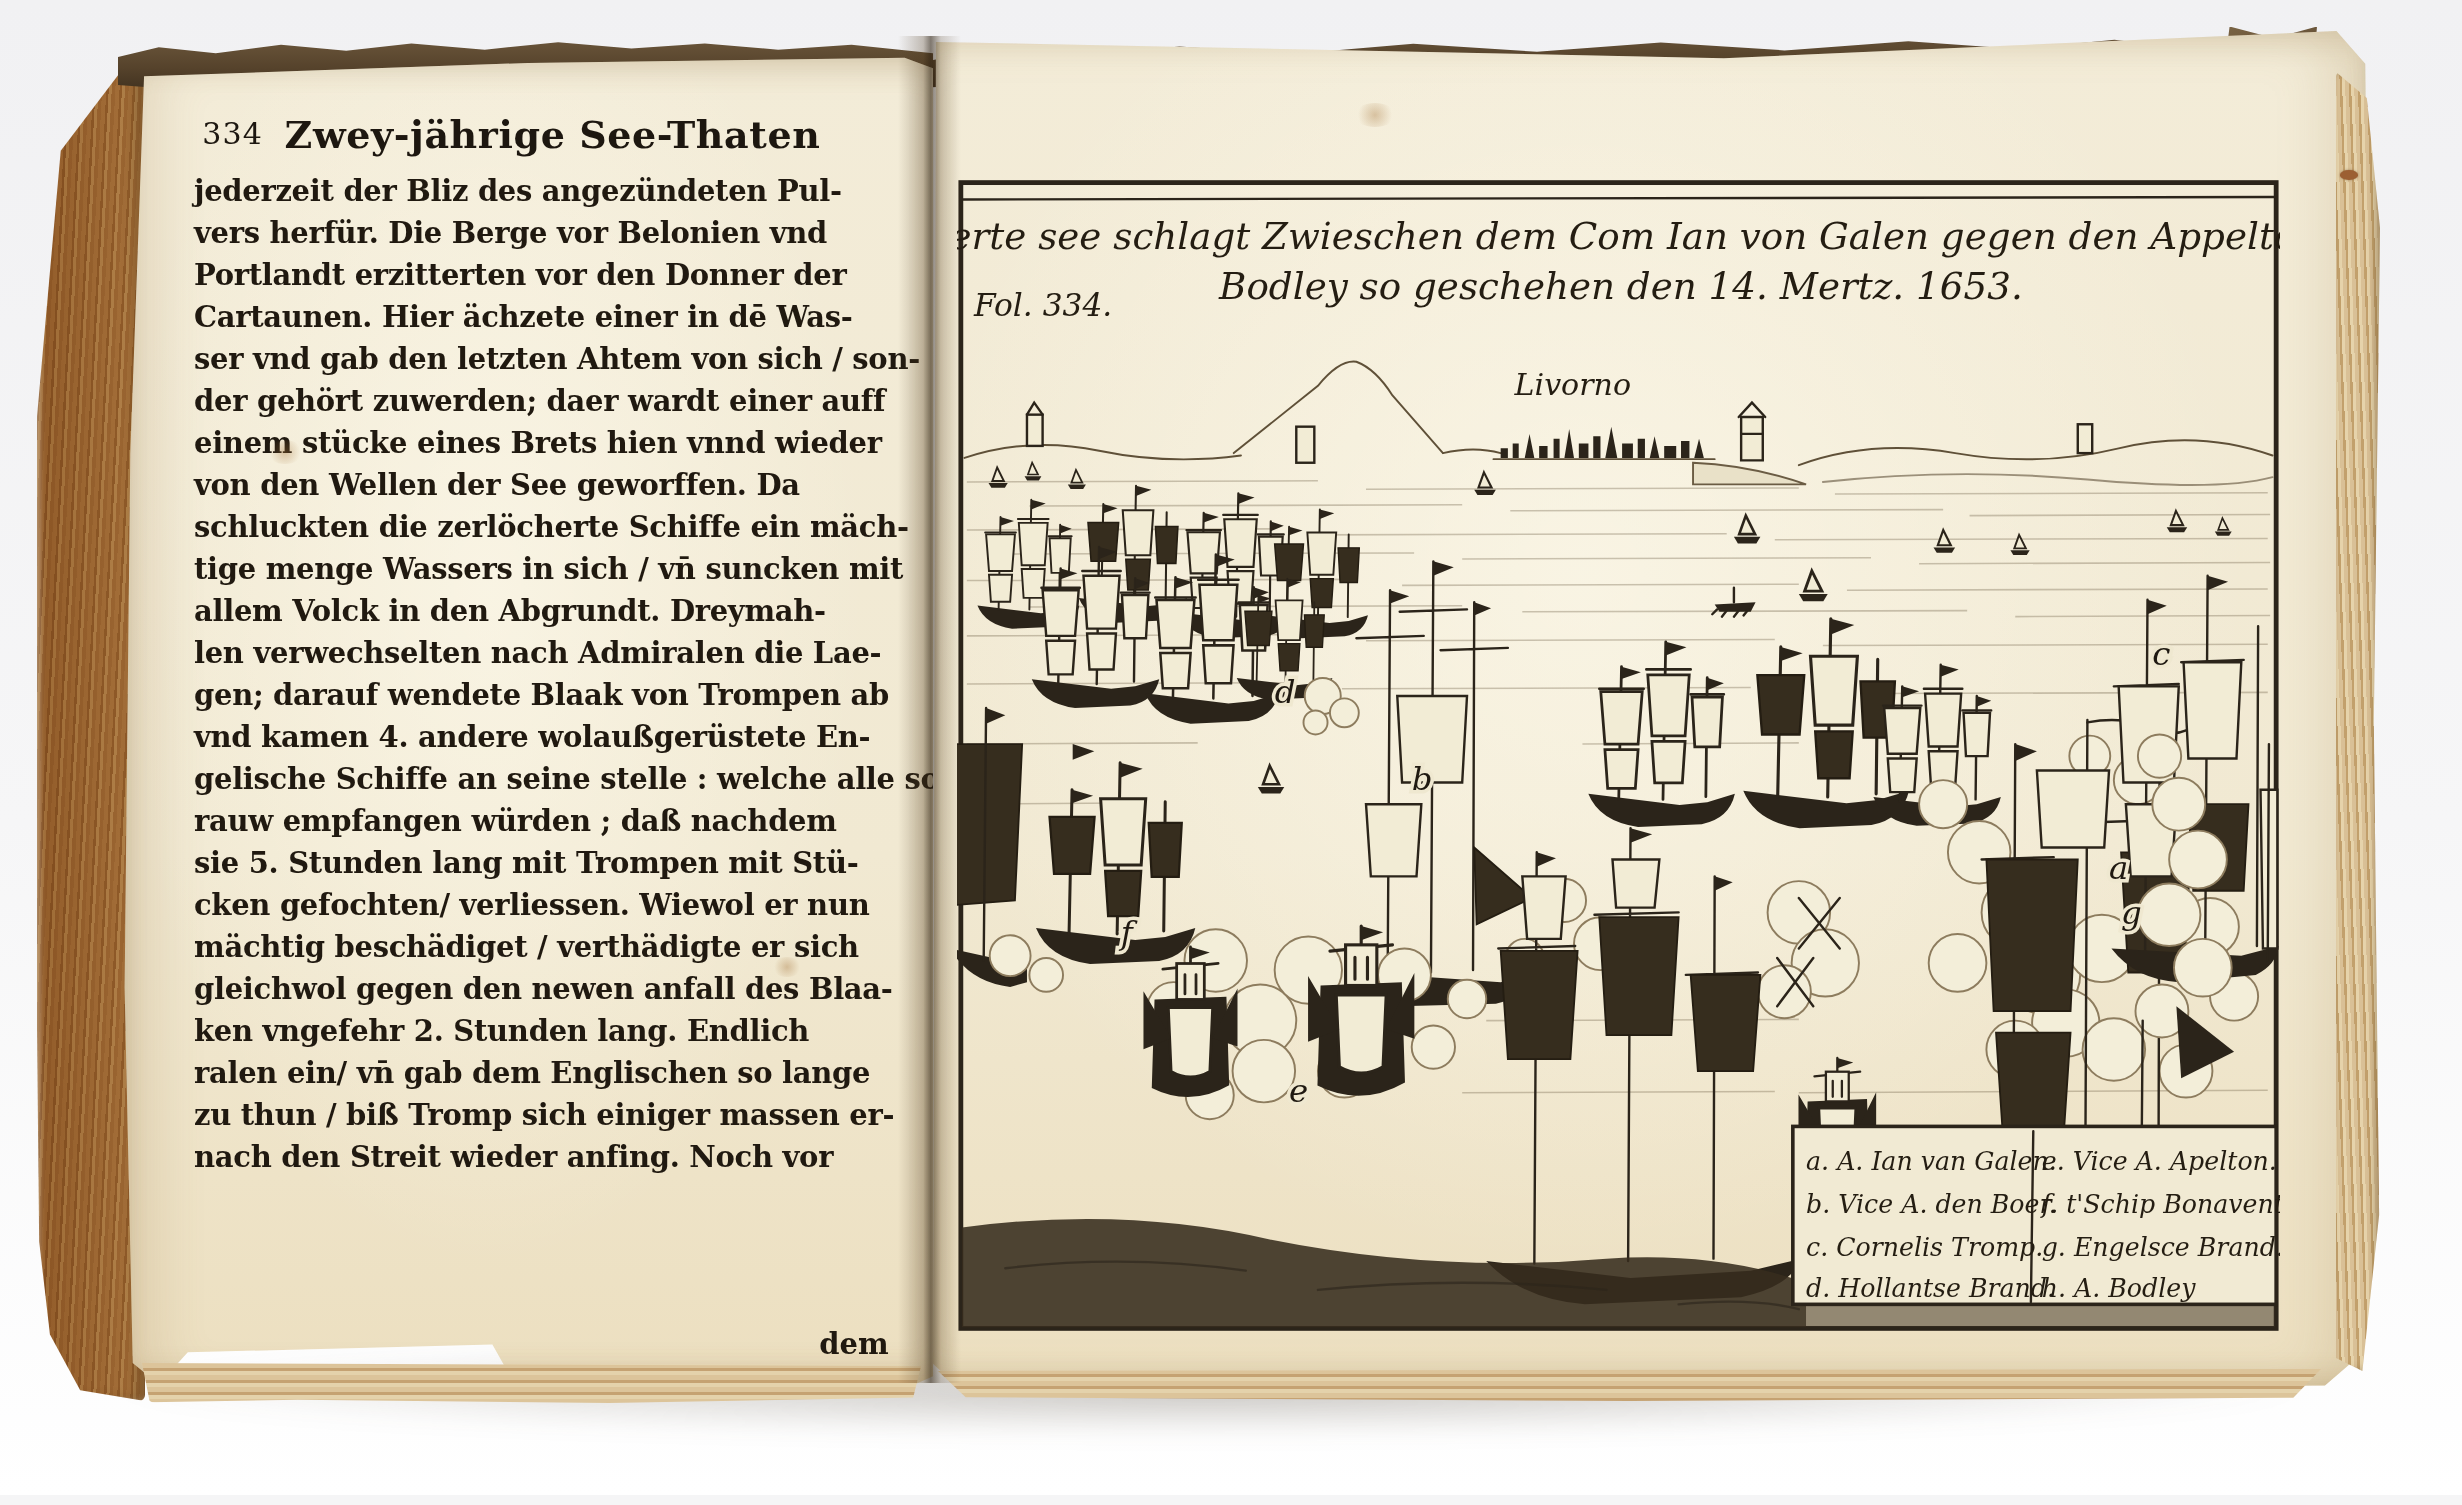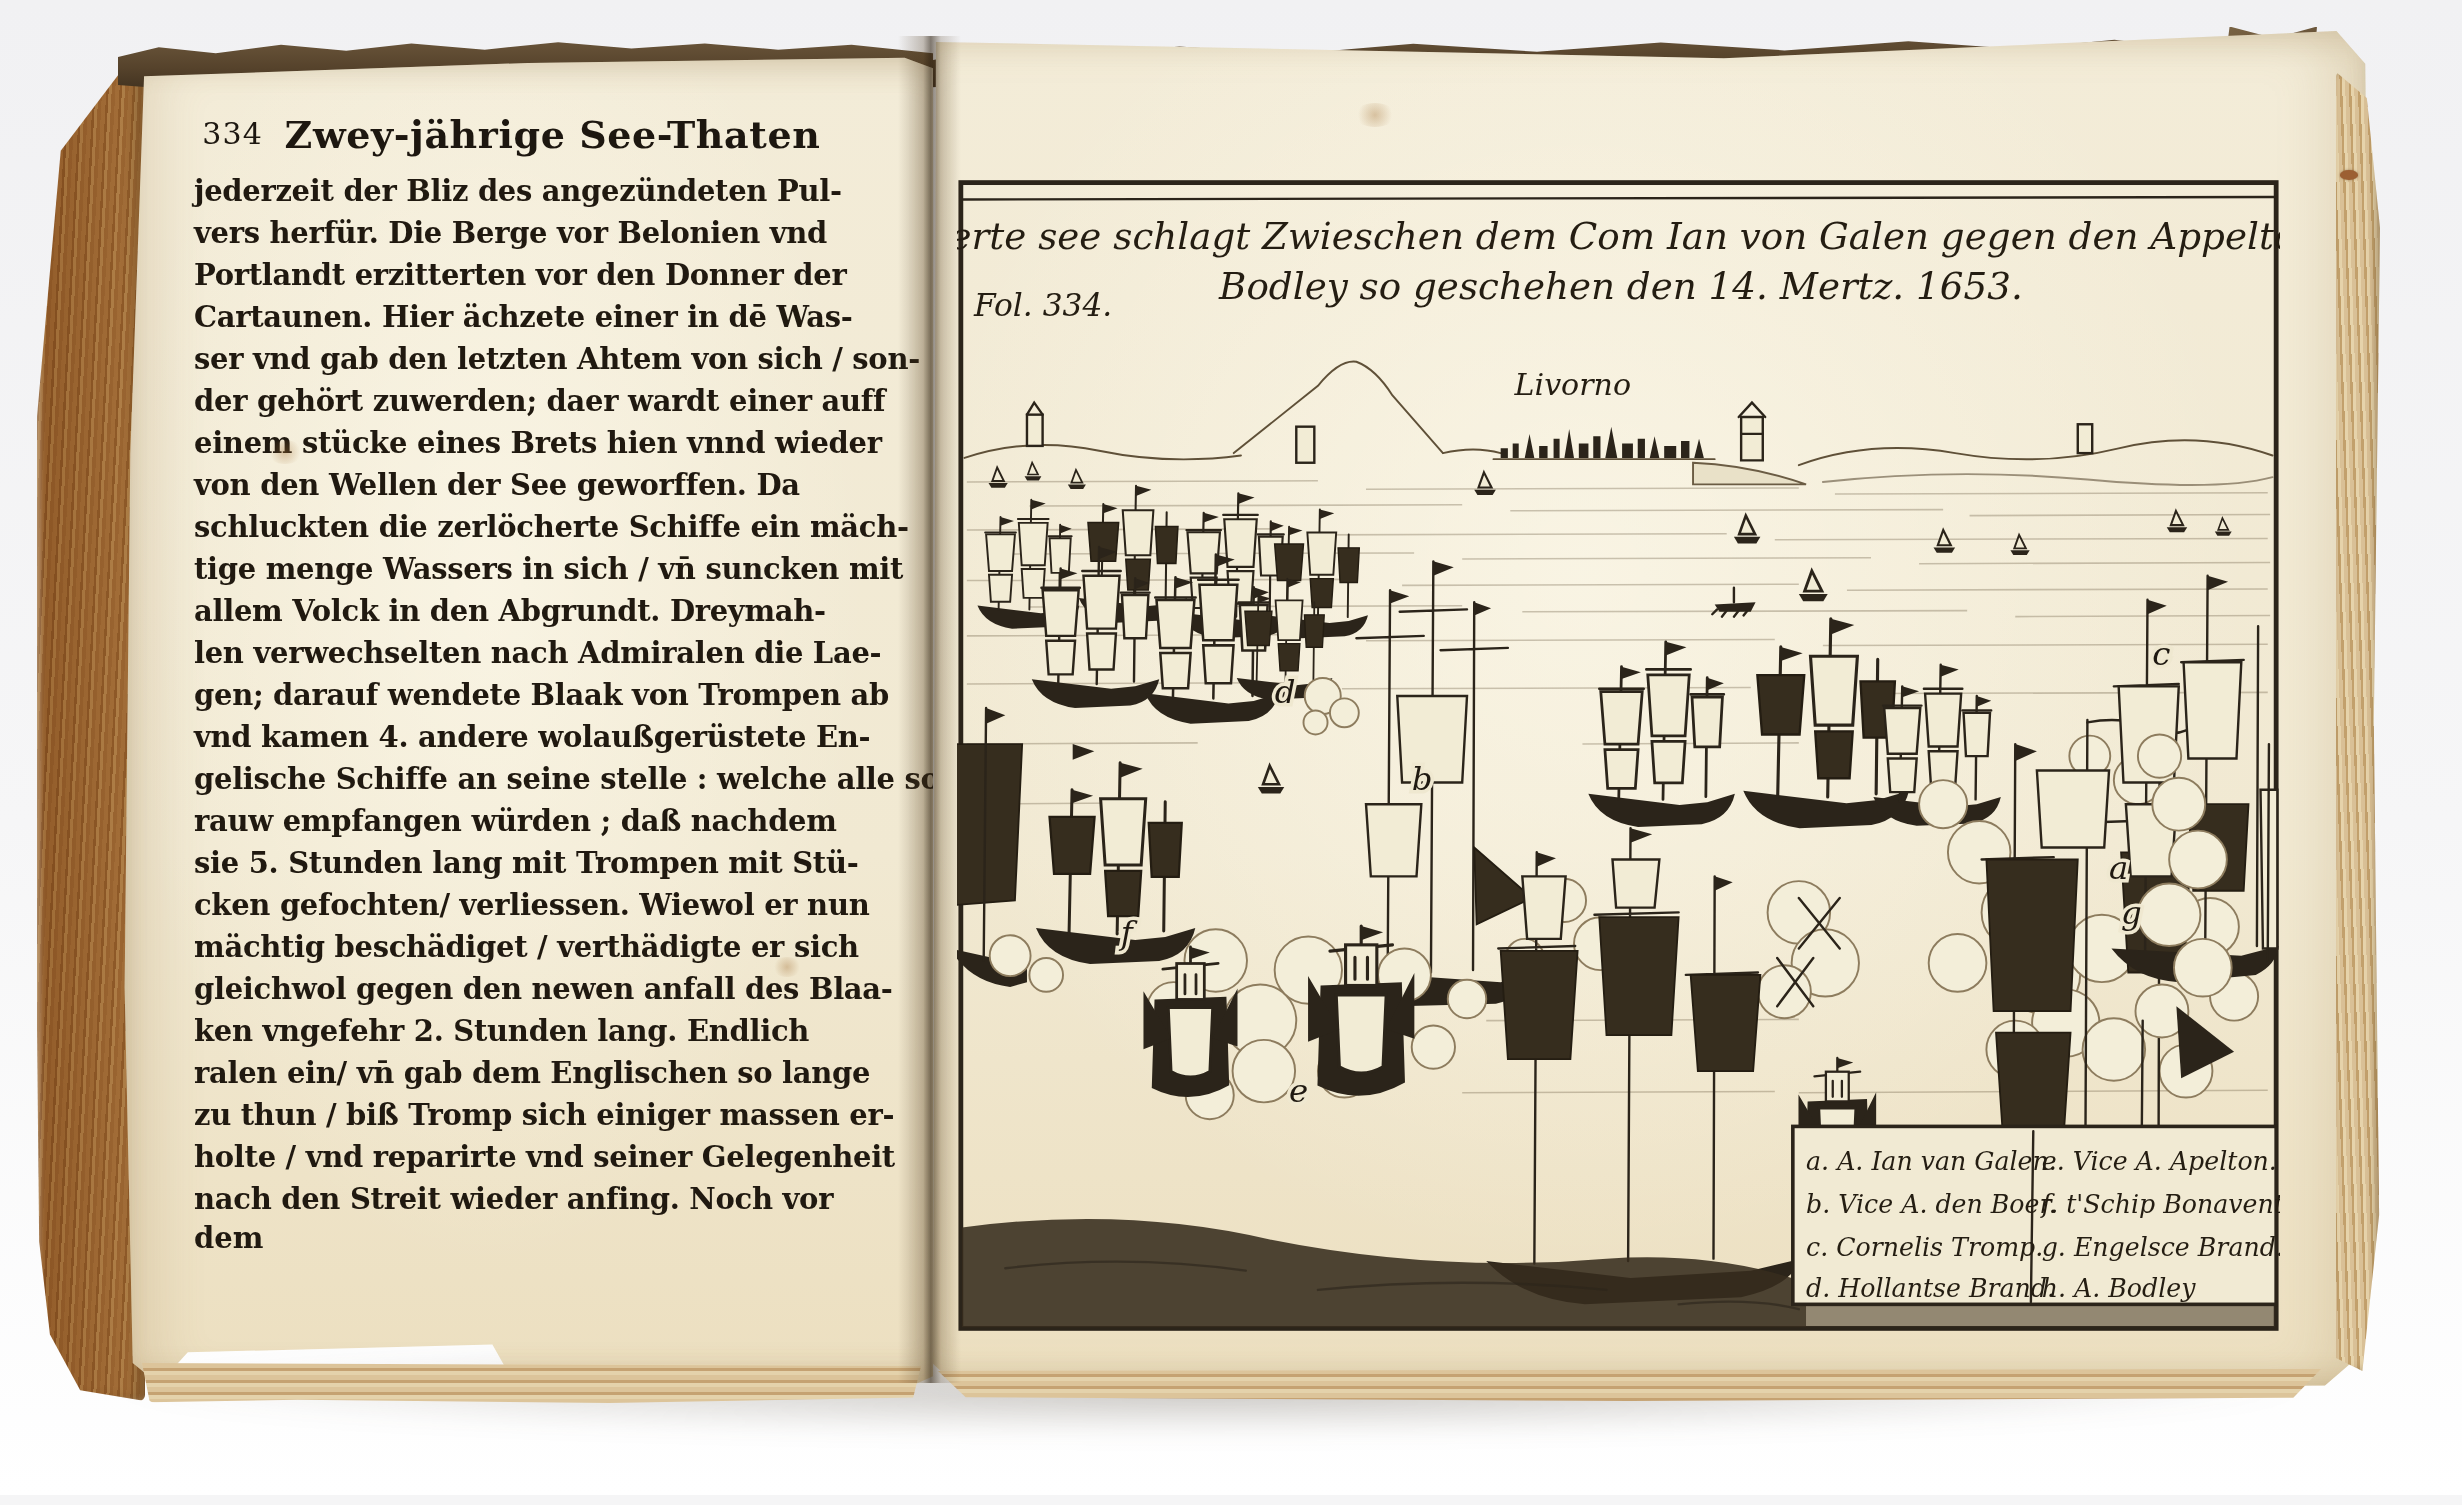--- a/index.html
+++ b/index.html
@@ -57,21 +57,21 @@
   .gutter{left:898px;top:36px;width:63px;height:1347px;
     background:linear-gradient(90deg,rgba(80,60,32,0) 0%,rgba(80,60,32,.30) 40%,rgba(45,32,15,.58) 52%,rgba(80,60,32,.22) 68%,rgba(80,60,32,0) 100%);}
   
   .fox{border-radius:50%;background:radial-gradient(circle,rgba(160,110,50,.35),rgba(160,110,50,0) 70%);}
   
   .runrow{left:72px;top:57px;width:715px;height:42px;color:#1d1710;}
   .folio-num{left:7.2px;top:3.6px;font-size:30px;letter-spacing:1.2px;}
   .runtitle{left:0;top:0;width:100%;text-align:center;font-size:38px;font-weight:bold;letter-spacing:0.6px;}
   .bodytext{left:71px;top:115px;width:709px;color:#201910;}
   .tl{position:static;display:block;font-size:29px;line-height:42px;font-weight:600;letter-spacing:-0.3px;white-space:nowrap;}
-  .catchword{left:71px;top:1166px;width:709px;padding-right:14.4px;
+  .catchword{left:71px;top:1272px;width:709px;text-align:right;padding-right:14.4px;
     font-size:29px;font-weight:600;color:#201910;}
   
   .plate{left:957px;top:179px;width:1323px;height:1153px;}
   .plate svg{position:static;width:100%;height:100%;display:block;}
   .ink{fill:#2b241a;stroke:none;}
   .ln{stroke:#2b241a;stroke-width:2;fill:none;stroke-linecap:round;}
   .lnt{stroke:#5f5038;stroke-width:1.6;fill:none;stroke-linecap:round;}
   .sail{fill:#f2ecd5;stroke:#2b241a;stroke-width:2;}
   .dsail{fill:#362d1e;stroke:#241d12;stroke-width:1.5;}
   .puffc{fill:#f3eed9;stroke:#8d7c5e;stroke-width:1.6;}
@@ -113,21 +113,20 @@
       <span class="tl">vnd kamen 4. andere wolaußgerüstete En-</span>
       <span class="tl">gelische Schiffe an seine stelle : welche alle so</span>
       <span class="tl">rauw  empfangen  würden ;   daß  nachdem</span>
       <span class="tl">sie 5. Stunden lang mit Trompen mit Stü-</span>
       <span class="tl">cken gefochten/ verliessen.    Wiewol er nun</span>
       <span class="tl">mächtig  beschädiget  /   verthädigte  er  sich</span>
       <span class="tl">gleichwol gegen den newen anfall des Blaa-</span>
       <span class="tl">ken vngefehr 2. Stunden lang.    Endlich</span>
       <span class="tl">ralen ein/  vn̄ gab dem Englischen  so lange</span>
       <span class="tl">zu thun / biß Tromp sich  einiger  massen er-</span>
-      <span class="tl">holte / vnd reparirte vnd seiner Gelegenheit</span>
       <span class="tl">nach den Streit wieder anfing.    Noch vor</span>
     </div>
     <div class="catchword">dem</div>
     <div class="fox" style="left:144px;top:385px;width:36px;height:24px;"></div>
     <div class="fox" style="left:649px;top:902px;width:30px;height:20.4px;"></div>
   </div>
 
   <div class="page page-right">
     <div class="fox" style="left:421px;top:72px;width:42px;height:24px;"></div>
   </div>

